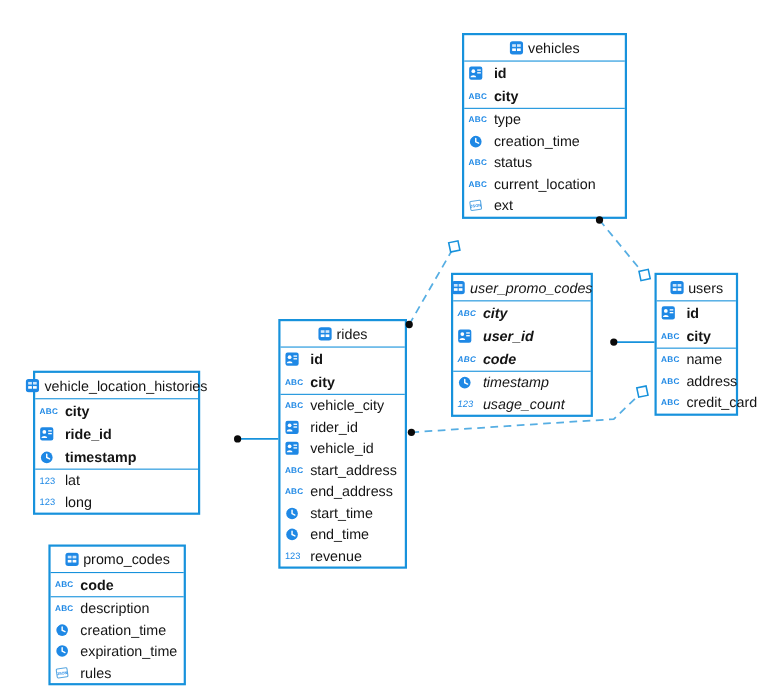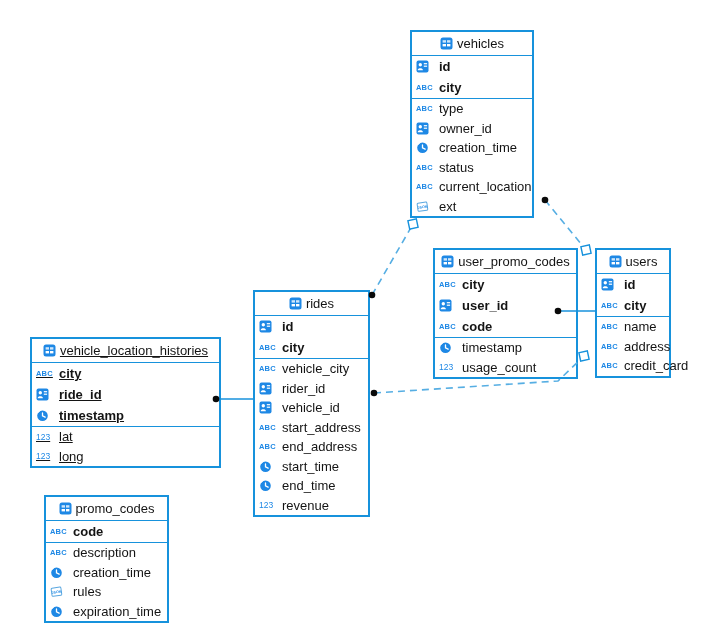--- a/index.html
+++ b/index.html
@@ -51,21 +51,21 @@
   #relations{
     position:absolute;left:0;top:0;width:705px;height:636px;
     z-index:3;pointer-events:none;
   }
   #relations .hit{pointer-events:stroke;}
 </style>
 </head>
 <body>
 
 <div id="stage">
-    <div class="tbl" style="left: 410px; top: 30px; width: 124px;">
+    <div class="tbl" style="left: 420px; top: 30px; width: 150px;">
       <div class="hdr">
         <span class="ticon" style="width: 13px; min-width: 13px;">
           <svg width="13" height="13" viewBox="0 0 13 13">
             <rect x="0.5" y="0.5" width="12" height="12" rx="2.5" fill="#1e88e5"></rect>
       <rect x="2.6" y="3.2" width="3.4" height="2.4" fill="#cfe6fb"></rect>
       <rect x="7.0" y="3.2" width="3.4" height="2.4" fill="#cfe6fb"></rect>
       <rect x="2.6" y="7.0" width="3.4" height="2.4" fill="#ffffff"></rect>
       <rect x="7.0" y="7.0" width="3.4" height="2.4" fill="#ffffff"></rect>
           </svg>
         </span>
@@ -90,32 +90,20 @@
           </span>
           <span>city</span>
         </div>
       </div>
       <div>
         <div class="row">
           <span class="ticon">
             <span class="txticon">ABC</span>
           </span>
           <span>type</span>
-        </div>
-        <div class="row">
-          <span class="ticon">
-            <svg width="13" height="13" viewBox="0 0 13 13">
-              <rect x="0.5" y="0.5" width="12" height="12" rx="2" fill="#1e88e5"></rect>
-      <circle cx="4.3" cy="4.7" r="1.7" fill="#fff"></circle>
-      <path d="M1.7 10.2 C1.7 7.7 6.9 7.7 6.9 10.2 Z" fill="#fff"></path>
-      <rect x="7.8" y="3.1" width="3.3" height="1.2" fill="#fff"></rect>
-      <rect x="7.8" y="5.6" width="3.3" height="1.2" fill="#fff"></rect>
-            </svg>
-          </span>
-          <span>owner_id</span>
         </div>
         <div class="row">
           <span class="ticon">
             <svg width="13" height="13" viewBox="0 0 13 13">
               <circle cx="6.5" cy="6.8" r="5.3" fill="#1e88e5"></circle>
       <polygon points="0.8,0.6 4.6,1.4 1.6,4.4" fill="#ffffff"></polygon>
       <path d="M6.5 3.9 L6.5 6.9 L9.1 8.2" stroke="#fff" stroke-width="1.3" fill="none" stroke-linecap="round"></path>
             </svg>
           </span>
           <span>creation_time</span>
@@ -138,21 +126,21 @@
               <g transform="rotate(-8 6.5 7)">
       <rect x="1.6" y="2.6" width="9.8" height="8.2" rx="1" fill="#fff" stroke="#5aa7e0" stroke-width="1"></rect>
       <text x="6.5" y="8.3" font-size="3.6" font-weight="bold" fill="#1e88e5" text-anchor="middle" font-family="Liberation Sans, sans-serif">JSON</text>
     </g>
             </svg>
           </span>
           <span>ext</span>
         </div>
       </div>
     </div>
-    <div class="tbl" style="left: 433px; top: 248px; width: 145px;">
+    <div class="tbl" style="left: 410px; top: 248px; width: 129px; font-style: italic;">
       <div class="hdr">
         <span class="ticon" style="width: 13px; min-width: 13px;">
           <svg width="13" height="13" viewBox="0 0 13 13">
             <rect x="0.5" y="0.5" width="12" height="12" rx="2.5" fill="#1e88e5"></rect>
       <rect x="2.6" y="3.2" width="3.4" height="2.4" fill="#cfe6fb"></rect>
       <rect x="7.0" y="3.2" width="3.4" height="2.4" fill="#cfe6fb"></rect>
       <rect x="2.6" y="7.0" width="3.4" height="2.4" fill="#ffffff"></rect>
       <rect x="7.0" y="7.0" width="3.4" height="2.4" fill="#ffffff"></rect>
           </svg>
         </span>
@@ -354,21 +342,21 @@
           <span>end_time</span>
         </div>
         <div class="row">
           <span class="ticon">
             <span class="txticon num">123</span>
           </span>
           <span>revenue</span>
         </div>
       </div>
     </div>
-    <div class="tbl" style="left: 30px; top: 337px; width: 191px; text-decoration: underline;">
+    <div class="tbl" style="left: 30px; top: 337px; width: 152px;">
       <div class="hdr">
         <span class="ticon" style="width: 13px; min-width: 13px;">
           <svg width="13" height="13" viewBox="0 0 13 13">
             <rect x="0.5" y="0.5" width="12" height="12" rx="2.5" fill="#1e88e5"></rect>
       <rect x="2.6" y="3.2" width="3.4" height="2.4" fill="#cfe6fb"></rect>
       <rect x="7.0" y="3.2" width="3.4" height="2.4" fill="#cfe6fb"></rect>
       <rect x="2.6" y="7.0" width="3.4" height="2.4" fill="#ffffff"></rect>
       <rect x="7.0" y="7.0" width="3.4" height="2.4" fill="#ffffff"></rect>
           </svg>
         </span>
@@ -449,41 +437,41 @@
         </div>
         <div class="row">
           <span class="ticon">
             <svg width="13" height="13" viewBox="0 0 13 13">
               <circle cx="6.5" cy="6.8" r="5.3" fill="#1e88e5"></circle>
       <polygon points="0.8,0.6 4.6,1.4 1.6,4.4" fill="#ffffff"></polygon>
       <path d="M6.5 3.9 L6.5 6.9 L9.1 8.2" stroke="#fff" stroke-width="1.3" fill="none" stroke-linecap="round"></path>
             </svg>
           </span>
           <span>creation_time</span>
+        </div>
+        <div class="row">
+          <span class="ticon">
+            <svg width="13" height="13" viewBox="0 0 13 13">
+              <circle cx="6.5" cy="6.8" r="5.3" fill="#1e88e5"></circle>
+      <polygon points="0.8,0.6 4.6,1.4 1.6,4.4" fill="#ffffff"></polygon>
+      <path d="M6.5 3.9 L6.5 6.9 L9.1 8.2" stroke="#fff" stroke-width="1.3" fill="none" stroke-linecap="round"></path>
+            </svg>
+          </span>
+          <span>expiration_time</span>
         </div>
         <div class="row">
           <span class="ticon">
             <svg width="13" height="13" viewBox="0 0 13 13">
               <g transform="rotate(-8 6.5 7)">
       <rect x="1.6" y="2.6" width="9.8" height="8.2" rx="1" fill="#fff" stroke="#5aa7e0" stroke-width="1"></rect>
       <text x="6.5" y="8.3" font-size="3.6" font-weight="bold" fill="#1e88e5" text-anchor="middle" font-family="Liberation Sans, sans-serif">JSON</text>
     </g>
             </svg>
           </span>
           <span>rules</span>
-        </div>
-        <div class="row">
-          <span class="ticon">
-            <svg width="13" height="13" viewBox="0 0 13 13">
-              <circle cx="6.5" cy="6.8" r="5.3" fill="#1e88e5"></circle>
-      <polygon points="0.8,0.6 4.6,1.4 1.6,4.4" fill="#ffffff"></polygon>
-      <path d="M6.5 3.9 L6.5 6.9 L9.1 8.2" stroke="#fff" stroke-width="1.3" fill="none" stroke-linecap="round"></path>
-            </svg>
-          </span>
-          <span>expiration_time</span>
         </div>
       </div>
     </div>
     <svg id="relations" viewBox="0 0 705 636">
       <polyline points="216,399 253,399" fill="none" class="hit" stroke="#1792dc" stroke-width="1.6"></polyline>
       <circle cx="216" cy="399" r="3.3" fill="#0a0a0a"></circle>
       <polyline points="372,295 413,224" fill="none" class="hit" stroke="#56aee3" stroke-width="1.6" stroke-dasharray="7 5"></polyline>
       <circle cx="372" cy="295" r="3.3" fill="#0a0a0a"></circle>
       <rect x="408.7" y="219.7" width="8.6" height="8.6" fill="#ffffff" stroke="#1792dc" stroke-width="1.4" transform="rotate(-12 413 224)"></rect>
       <polyline points="545,200 586,250" fill="none" class="hit" stroke="#56aee3" stroke-width="1.6" stroke-dasharray="7 5"></polyline>

